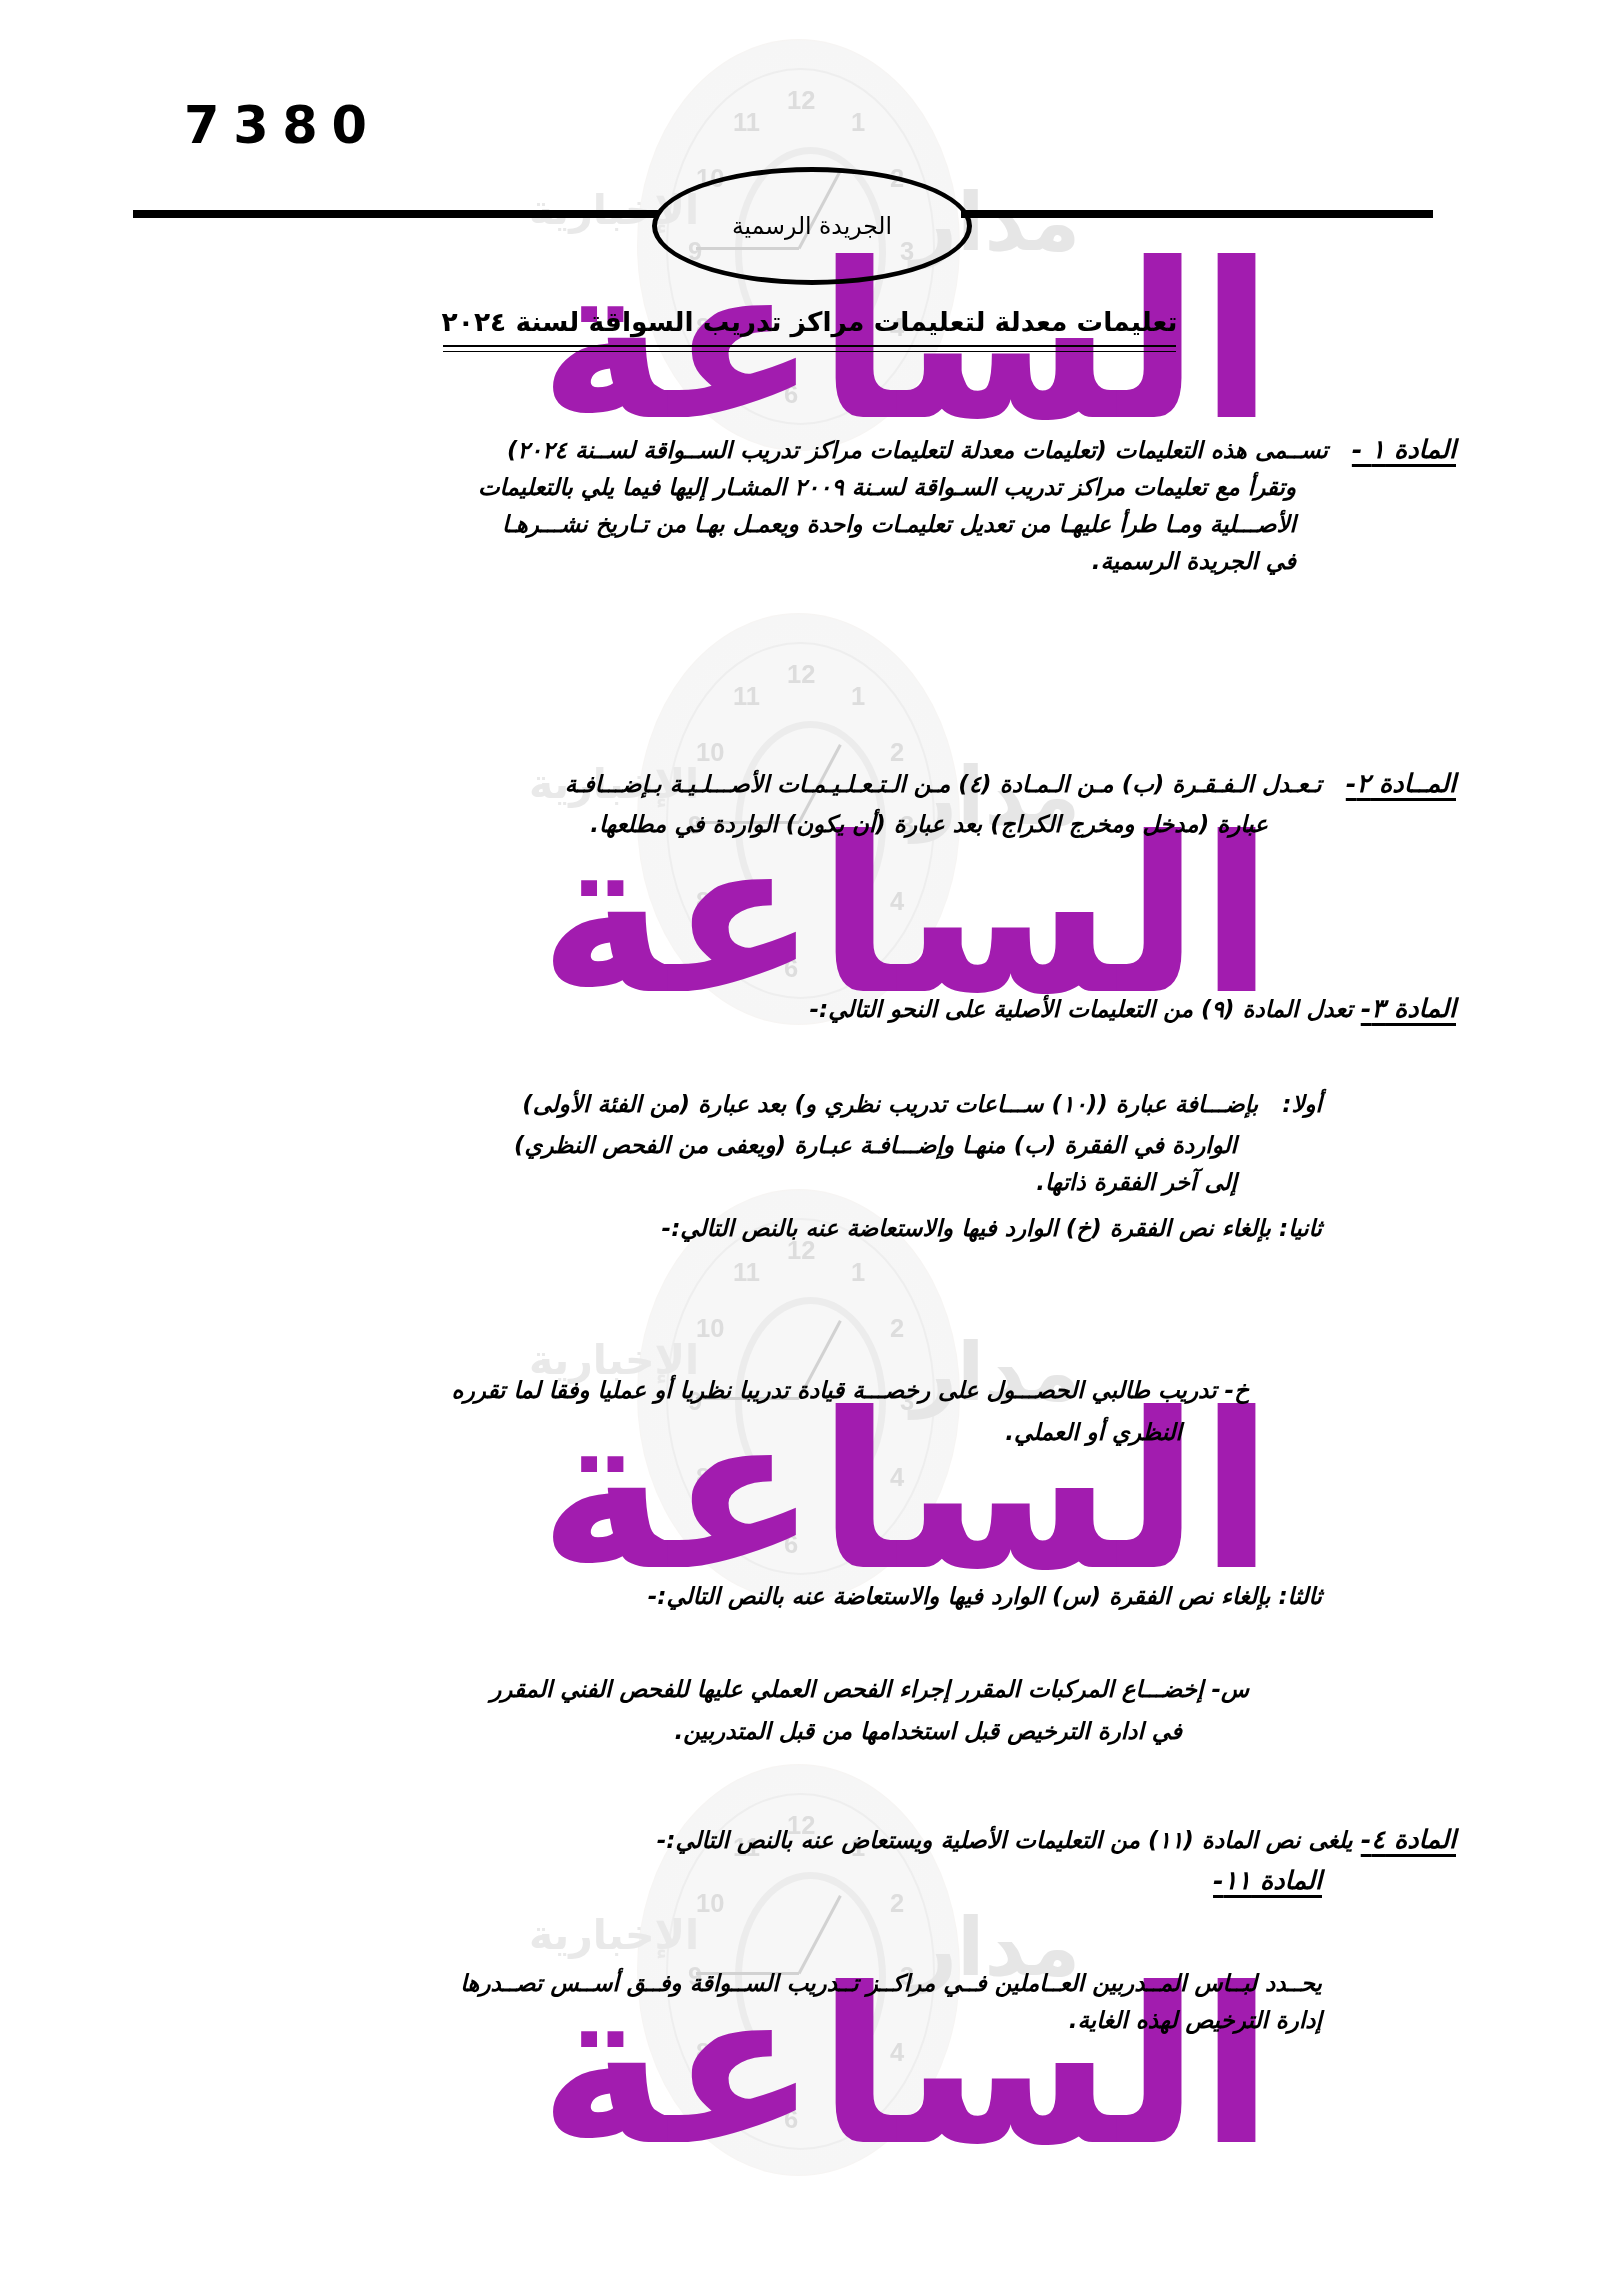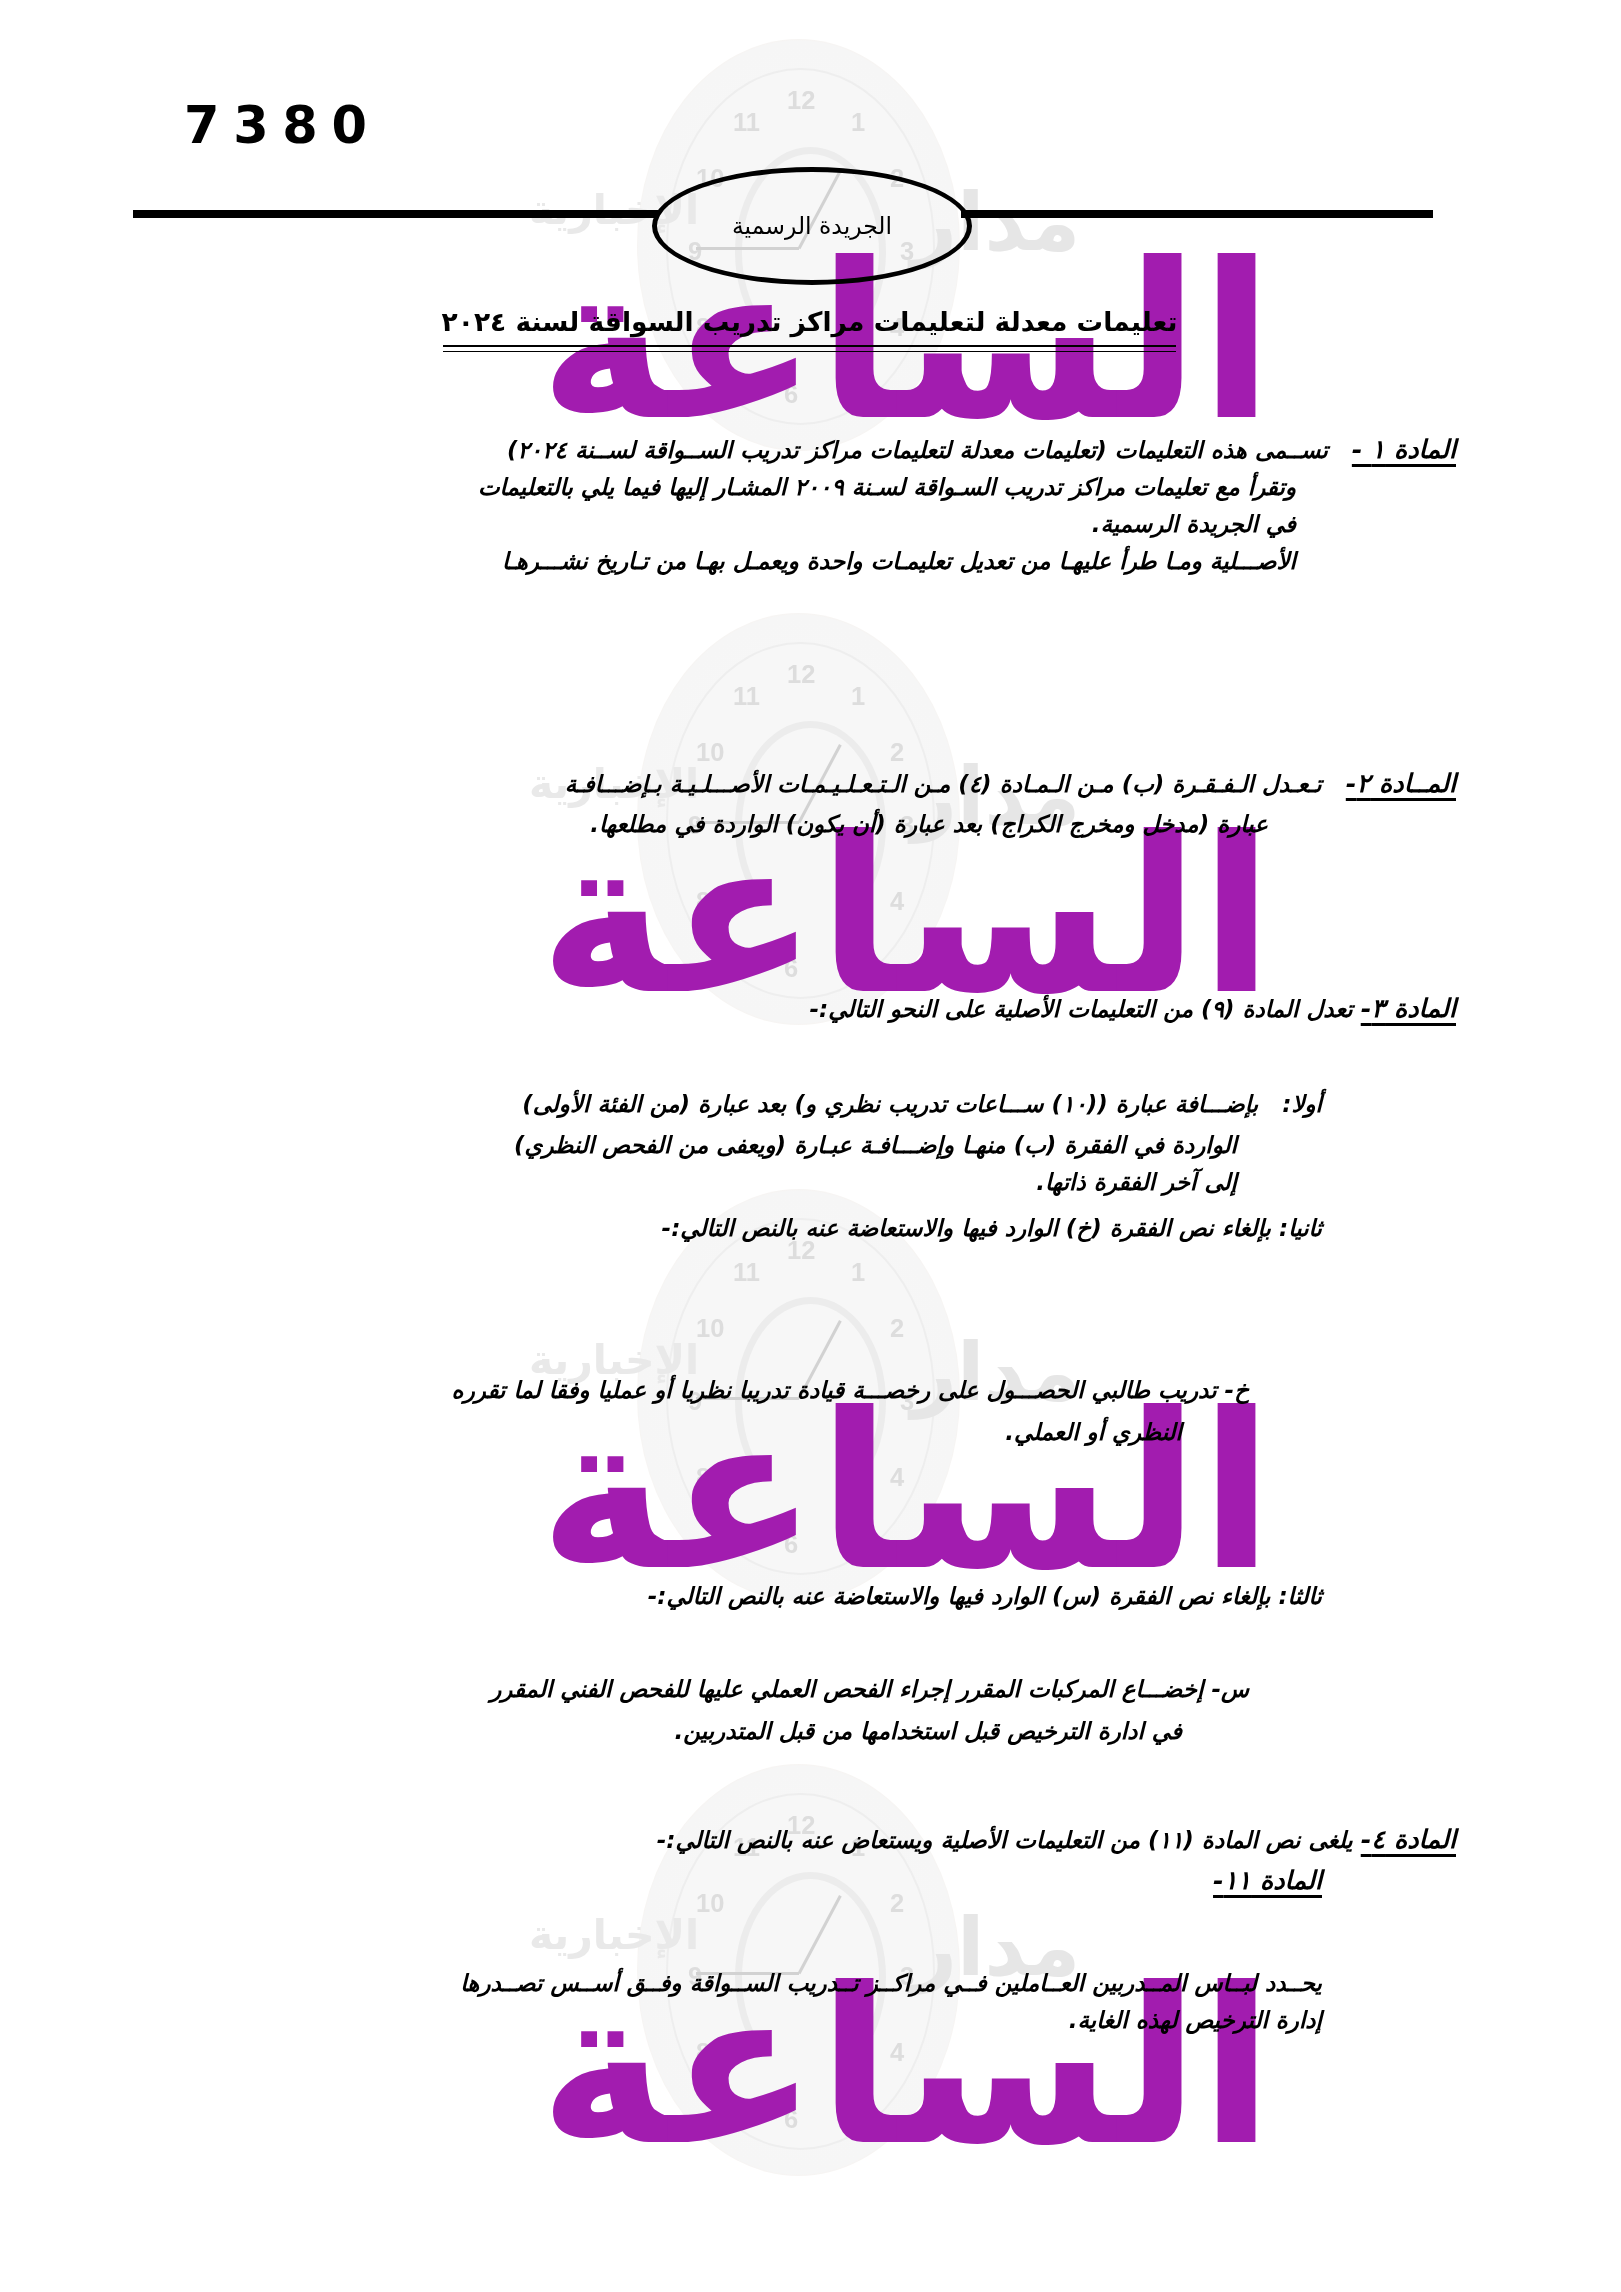--- a/index.html
+++ b/index.html
@@ -147,22 +147,22 @@
 <div class="title-line2"></div>
 
 <div class="block" style="right:165px; top:431px; width:1264px;">
   <span class="line" style="position:relative;">
     <span class="art-label">المادة ١ -</span>
     &nbsp;&nbsp;<span>تســمى هذه التعليمات (تعليمات معدلة لتعليمات مراكز تدريب الســواقة لســنة ٢٠٢٤)</span>
   </span>
 </div>
 <div class="block" style="right:325px; top:469px; width:1103px;">
   <span class="line">وتقرأ مع تعليمات  مراكز تدريب السـواقة لسـنة ٢٠٠٩ المشـار إليها فيما يلي بالتعليمات</span>
+  <span class="line">الأصـــلية ومـا طرأ عليهـا من تعديل تعليمـات واحدة ويعمـل بهـا من تـاريخ نشـــرهـا</span>
   <span class="line">في الجريدة الرسمية.</span>
-  <span class="line">الأصـــلية ومـا طرأ عليهـا من تعديل تعليمـات واحدة ويعمـل بهـا من تـاريخ نشـــرهـا</span>
 </div>
 
 <div class="block" style="right:165px; top:765px; width:1264px;">
   <span class="line">
     <span class="art-label">المــادة ٢-</span>
     &nbsp;&nbsp;<span>تـعـدل الـفـقـرة (ب) مـن الـمـادة (٤) مـن الـتـعـلـيـمـات الأصـــلـيـة بـإضـــافـة</span>
   </span>
 </div>
 <div class="block" style="right:353px; top:806px; width:980px;">
   <span class="line">عبارة (مدخل ومخرج الكراج) بعد عبارة (أن يكون) الواردة في مطلعها.</span>

